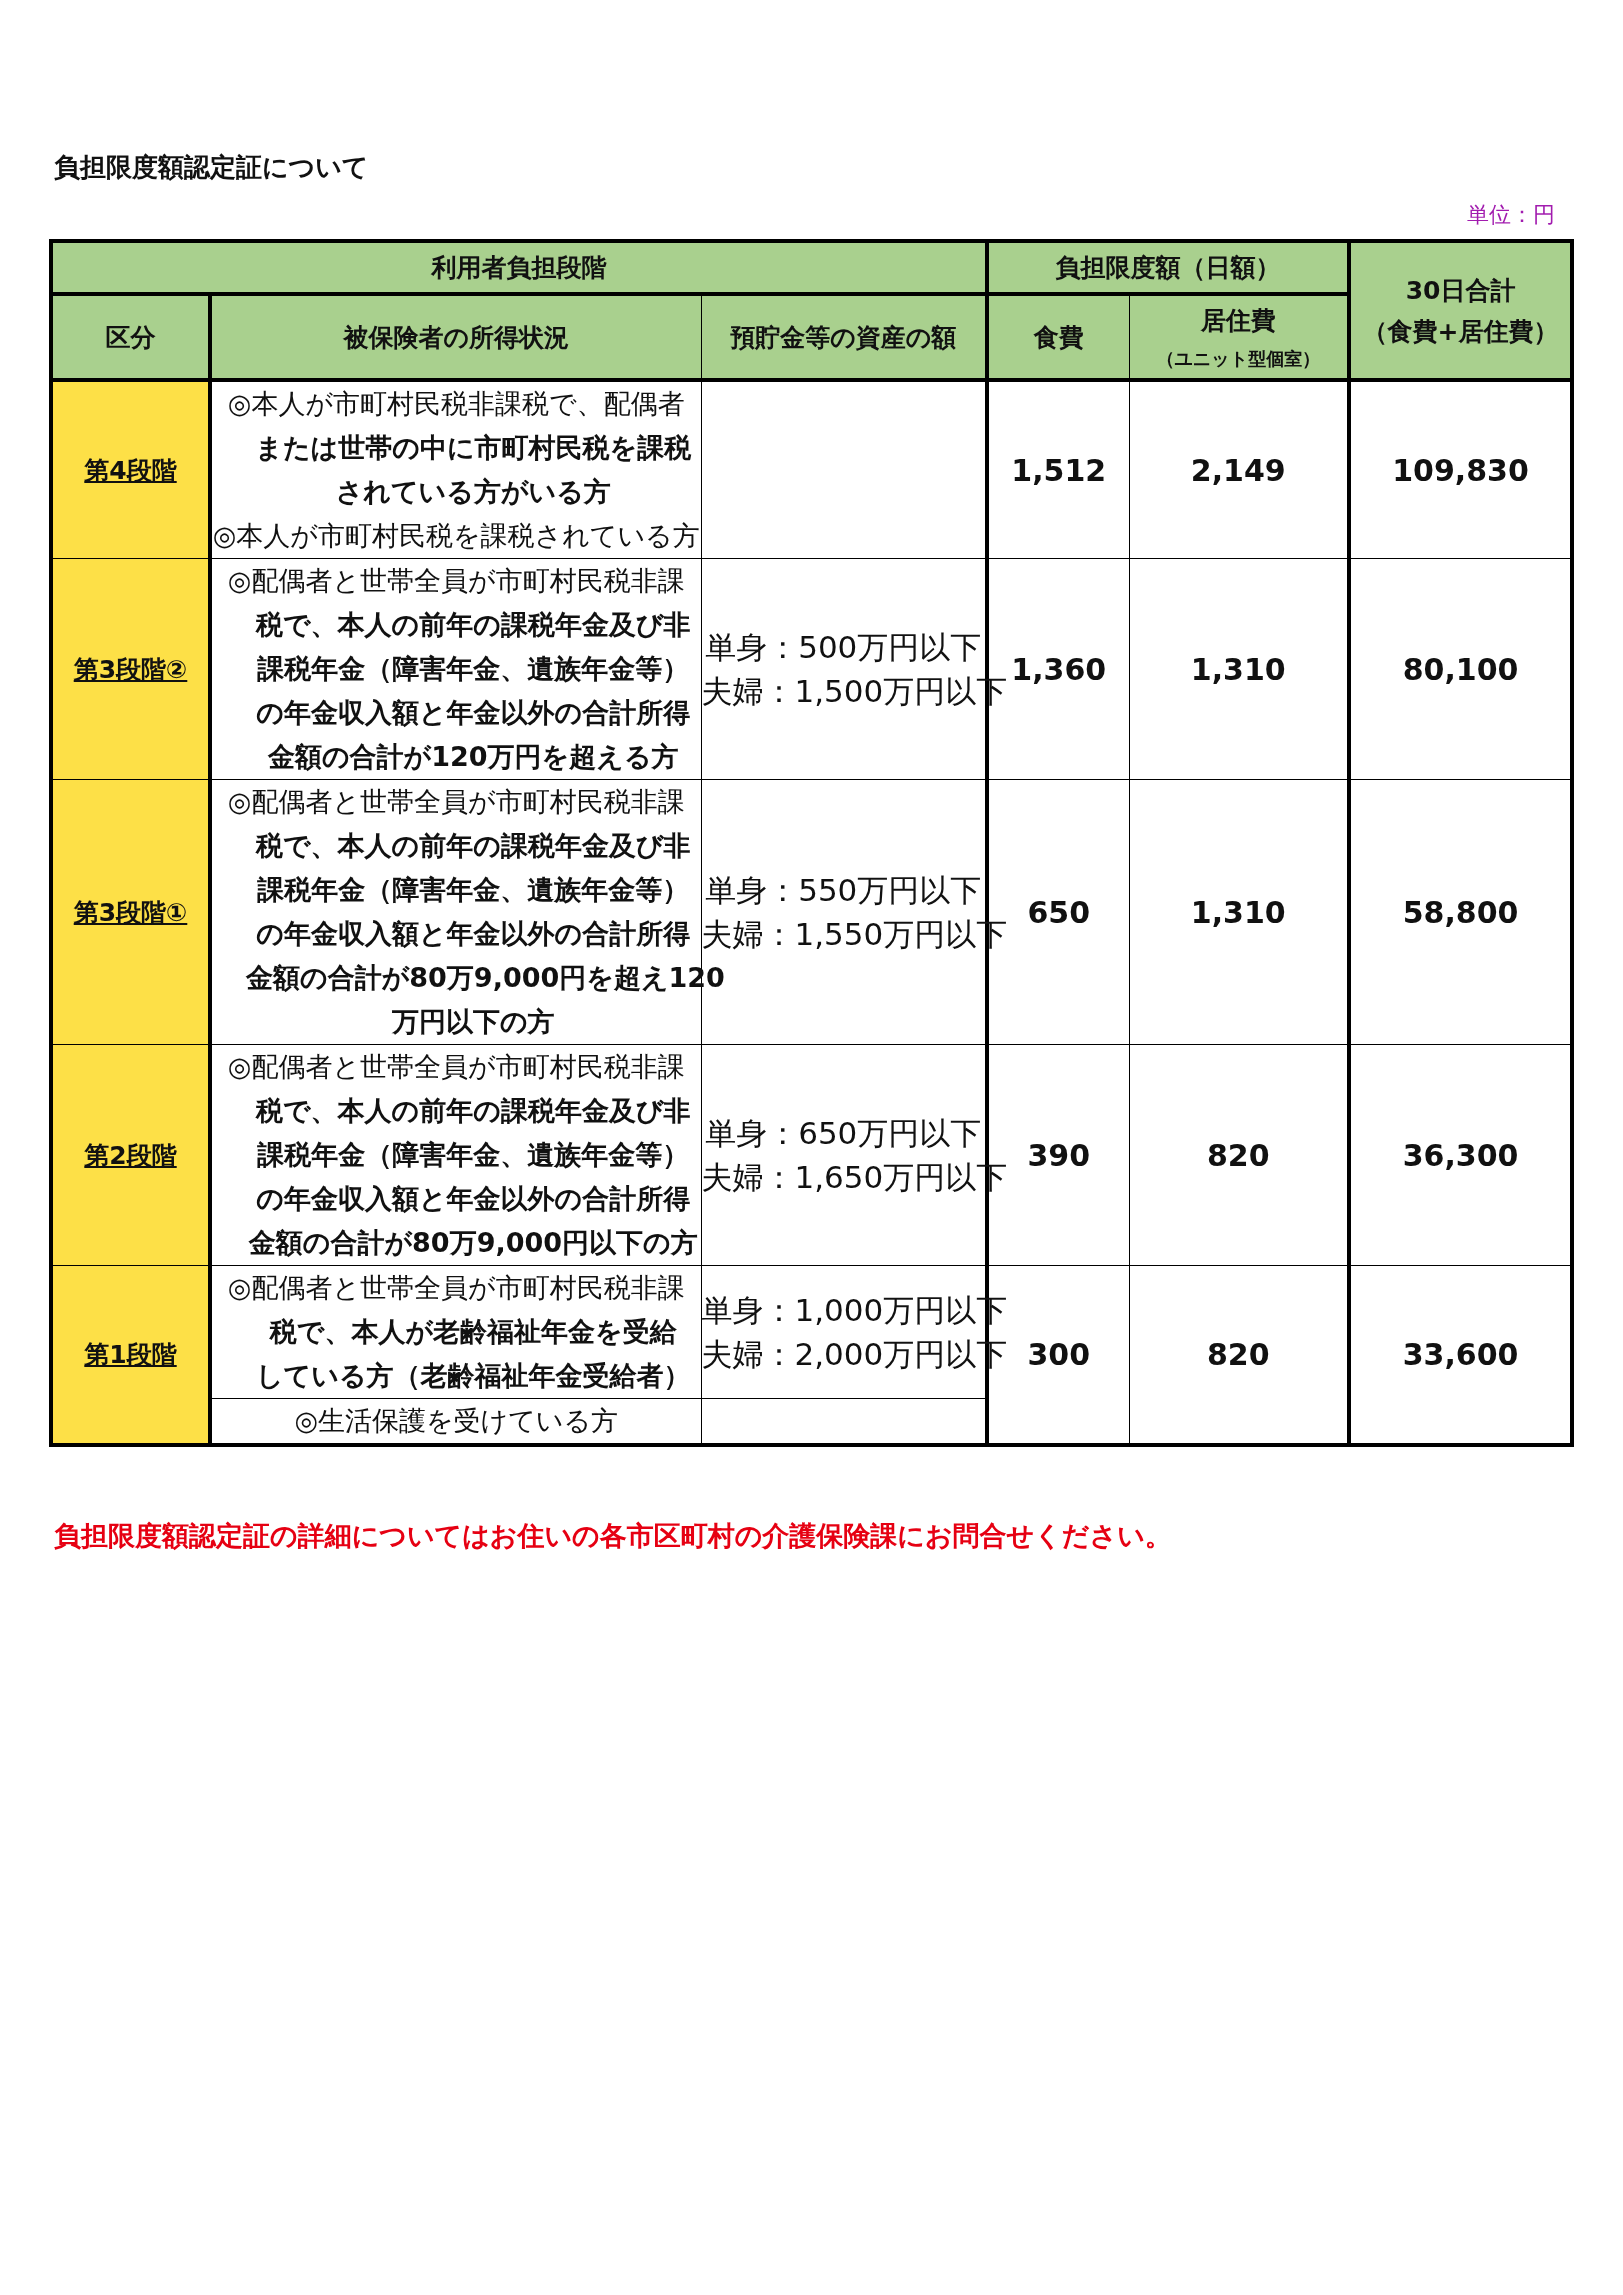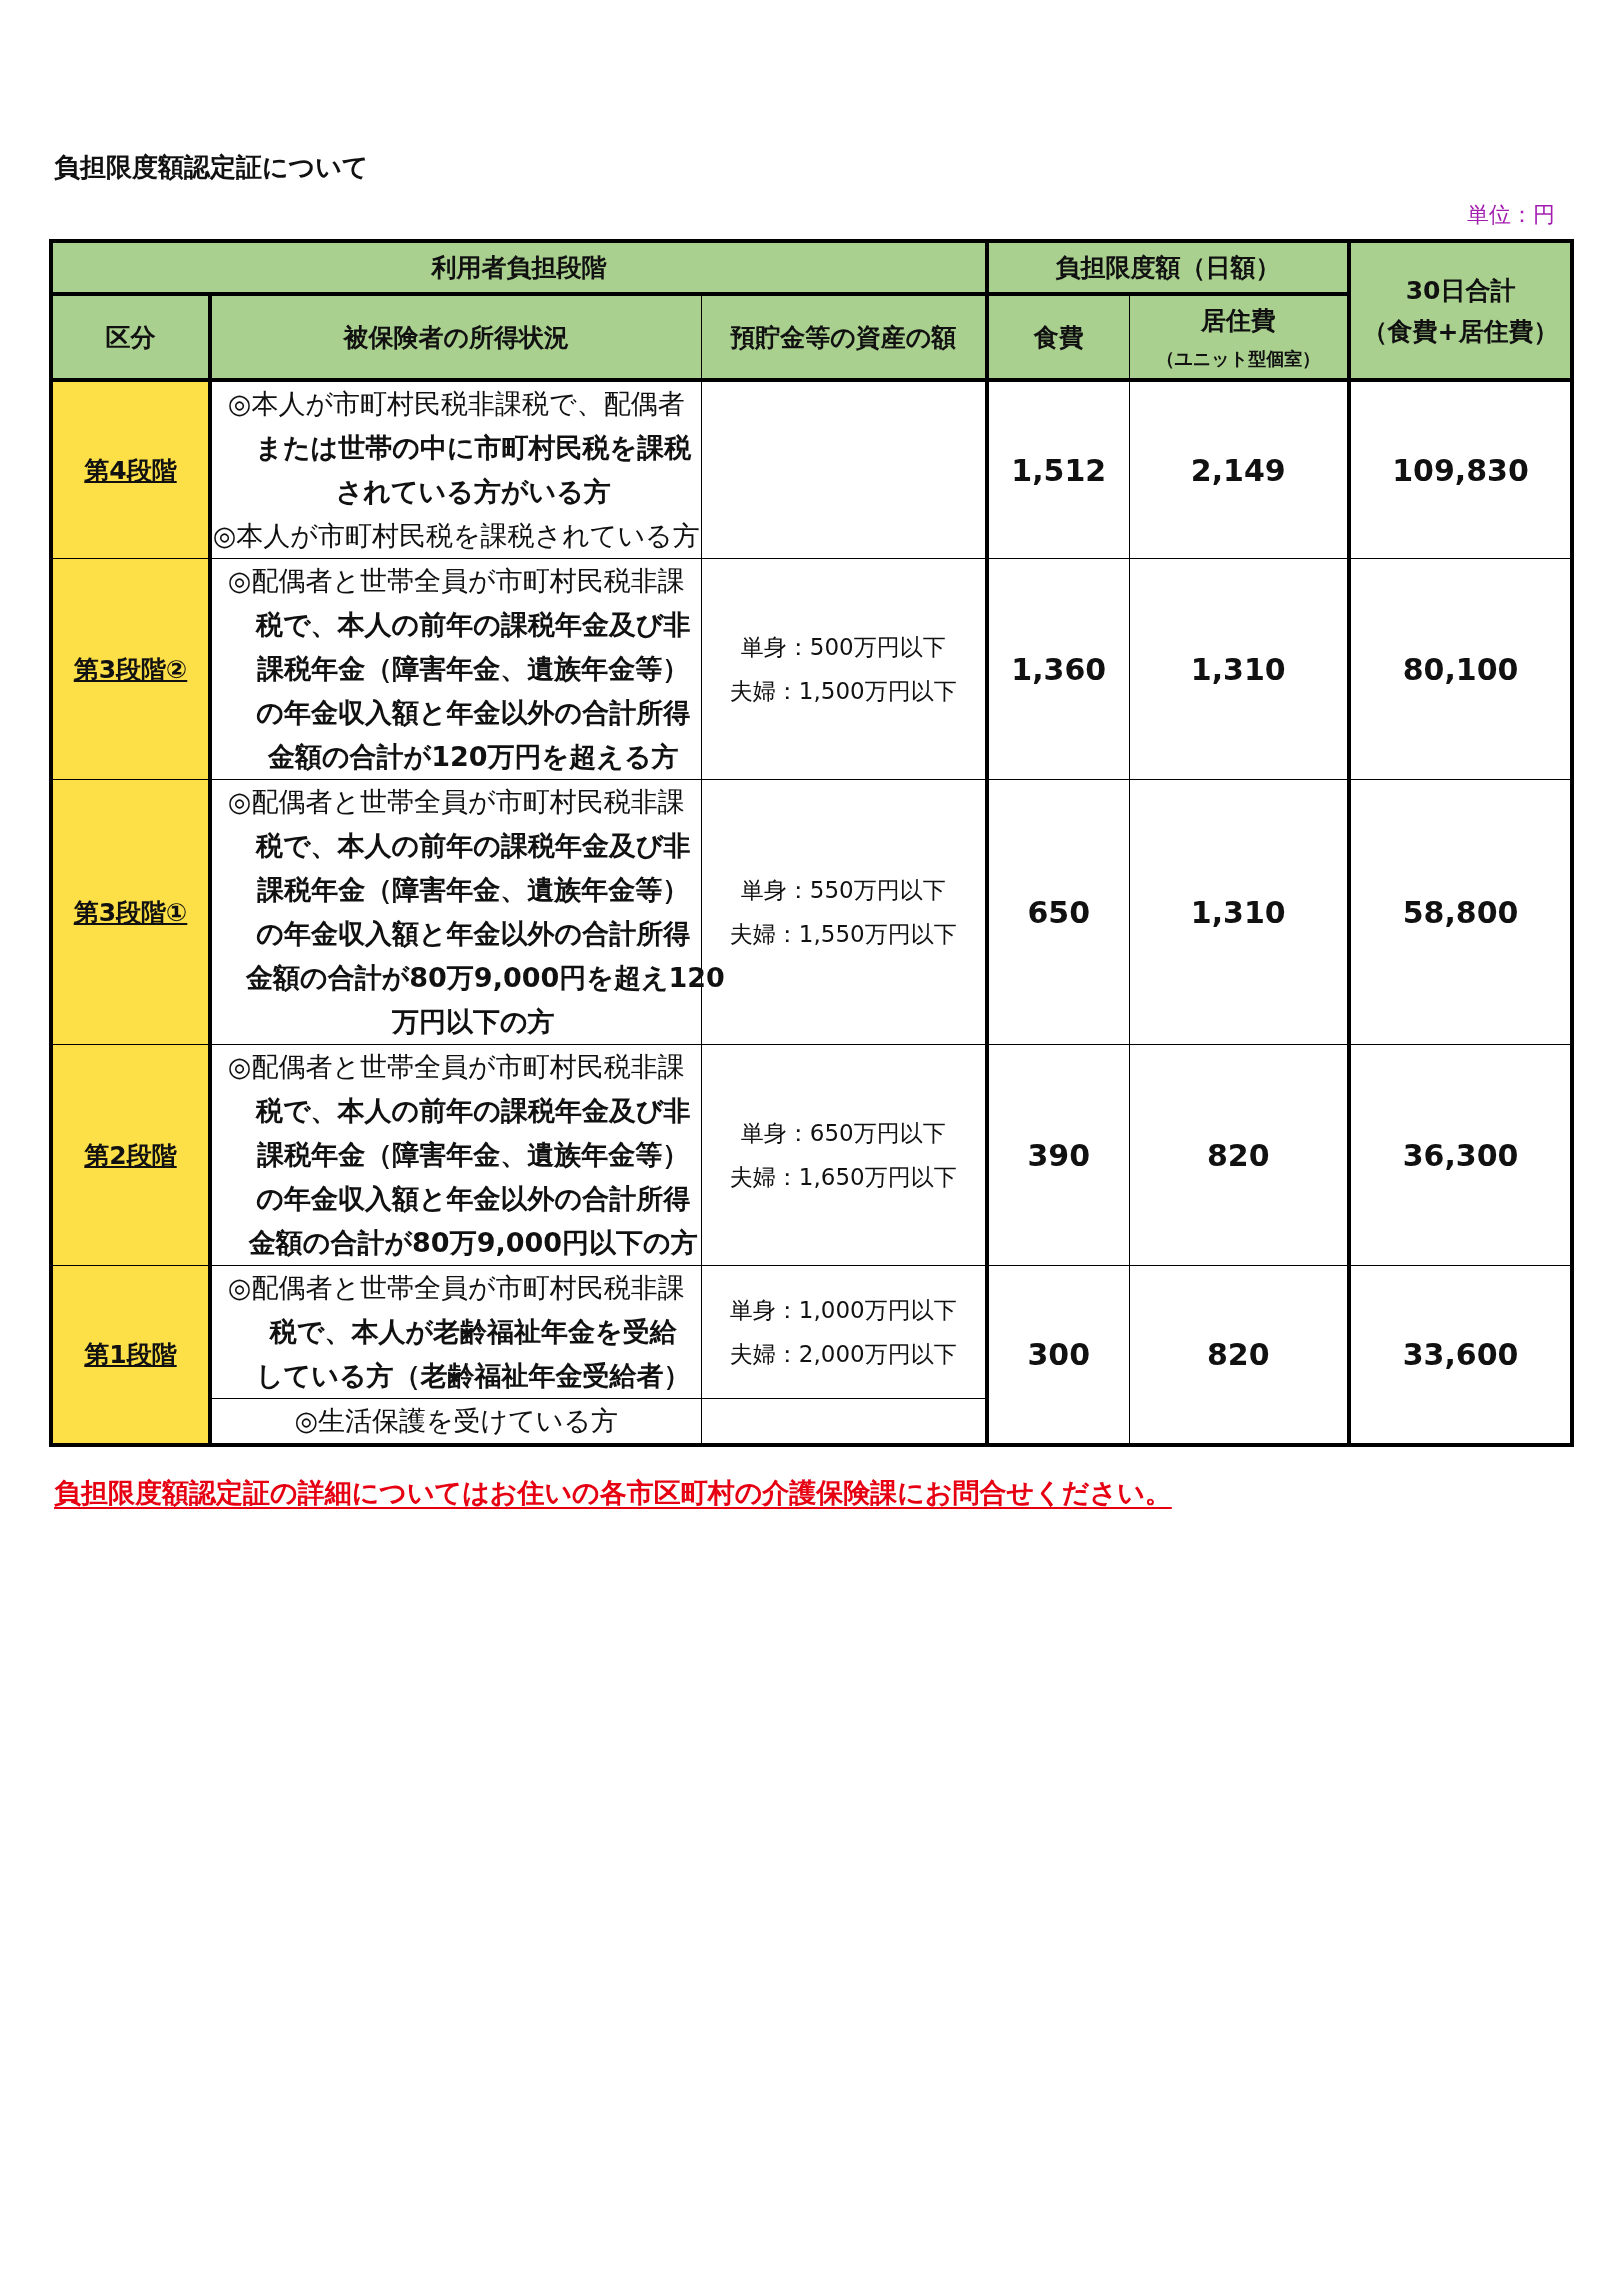--- a/index.html
+++ b/index.html
@@ -8,29 +8,29 @@
   .title { position:absolute; left:54px; top:150px; font-size:26px; font-weight:bold; letter-spacing:0px; }
   .unit { position:absolute; left:1467px; top:200px; font-size:22px; color:#a21caf; }
   table.main { position:absolute; left:49px; top:239px; width:1521px; border-collapse:collapse; table-layout:fixed; }
   table.main td { padding:0; vertical-align:middle; text-align:center; border:1px solid #000; box-sizing:border-box; }
   .hdr { background:#a9d08e; font-weight:bold; font-size:25px; }
   .sub { font-size:18px; font-weight:bold; display:block; margin-top:10px; }
   .stage { background:#fde047; font-weight:bold; font-size:25px;text-decoration:underline; }
   .desc { text-align:center; font-size:27px; line-height:44px; vertical-align:top !important; }
   .desc .line { display:block; white-space:nowrap; }
   .desc .cont { padding-left:34px;font-weight:bold; }
-  .asset { font-size:23px; line-height:44px; }
+  .asset { font-size:31px; line-height:44px; }
   .asset span { display:block; white-space:nowrap; }
   .num { font-weight:bold; font-size:30px; }
   .tl { border-top:4px solid #000 !important; }
   .bl { border-left:4px solid #000 !important; }
   .br { border-right:4px solid #000 !important; }
   .bb { border-bottom:4px solid #000 !important; }
-  .note { position:absolute; left:54px; top:1475px; font-size:27px; font-weight:bold; color:#e60012;
-          text-decoration:underline; text-decoration-thickness:2px; text-underline-offset:5px; white-space:nowrap; }
+  .note { position:absolute; left:54px; top:1518px; font-size:27px; font-weight:bold; color:#e60012;
+          text-decoration-thickness:2px; text-underline-offset:5px; white-space:nowrap; }
 </style>
 </head>
 <body>
 
 <div class="title">負担限度額認定証について</div>
 <div class="unit">単位：円</div>
 
 <table class="main">
   <colgroup>
     <col style="width:159px">

